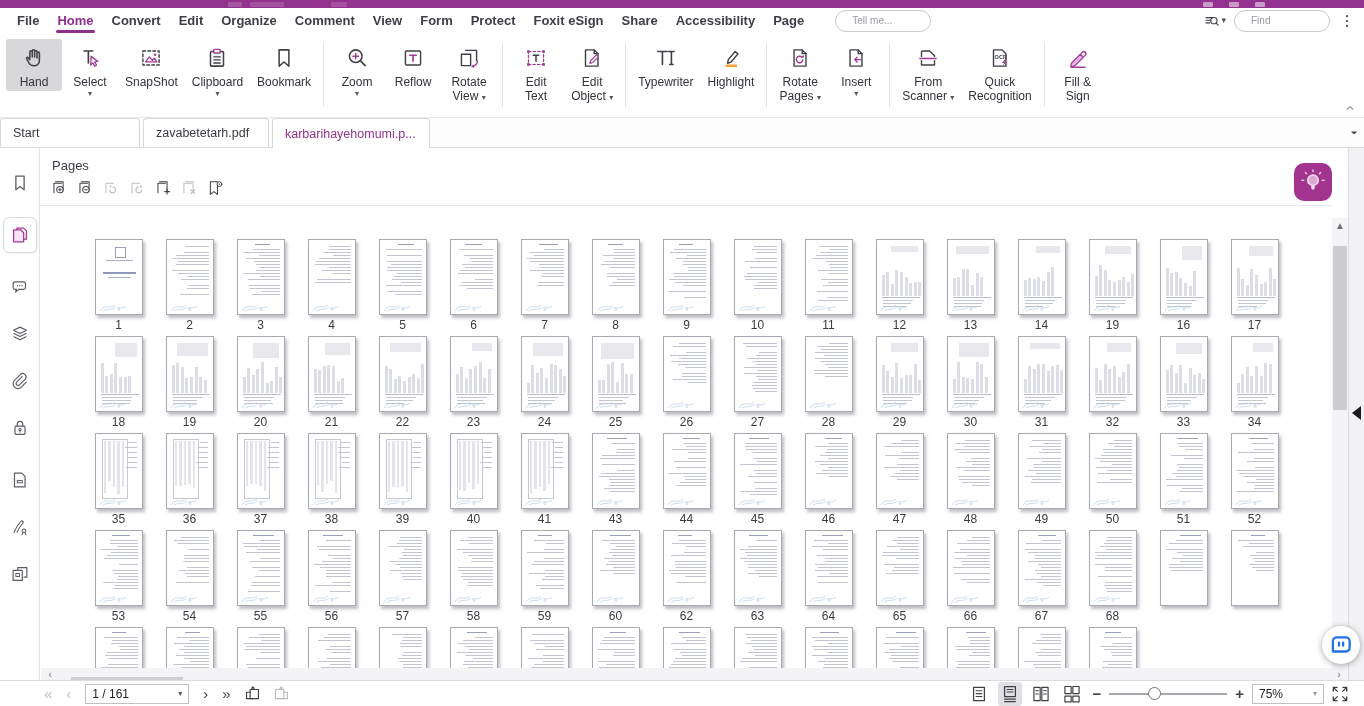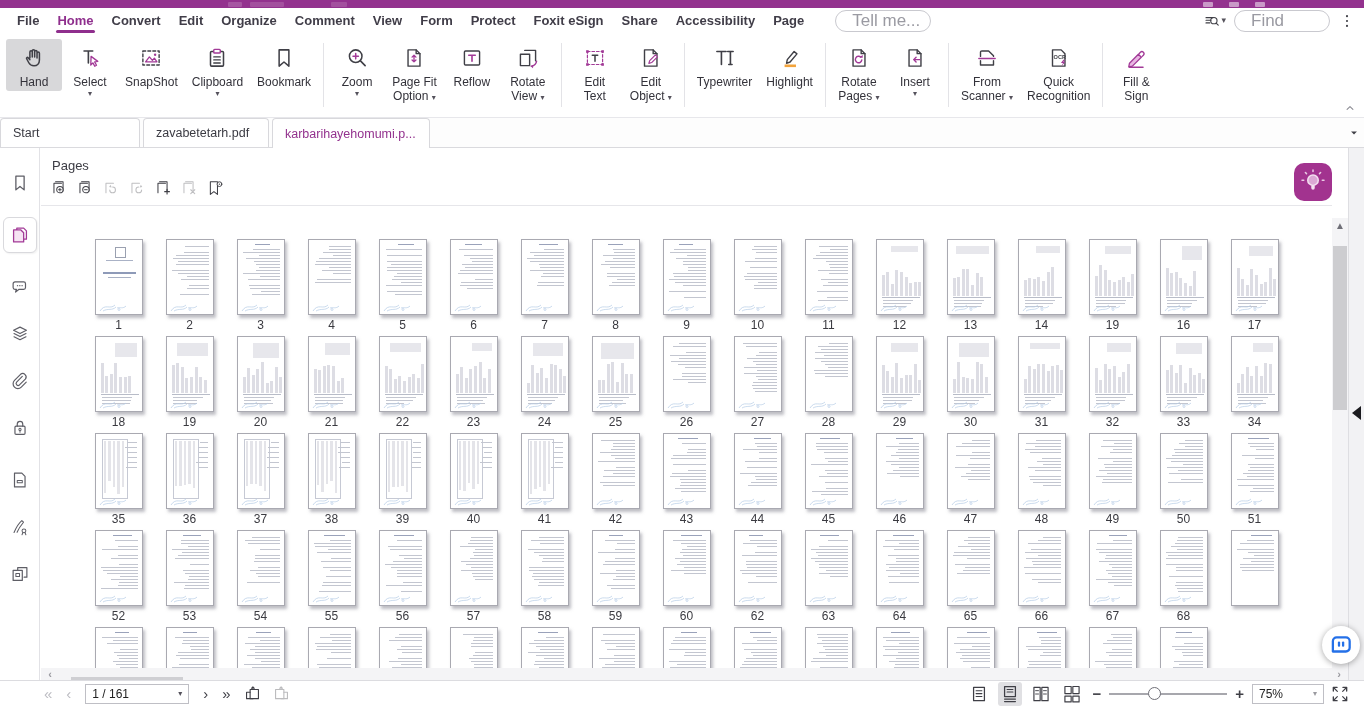--- a/index.html
+++ b/index.html
@@ -7,21 +7,21 @@
        font-family:"Liberation Sans",sans-serif;color:#3a3a42;}
   
   .titlebar{position:absolute;left:0;top:0;width:100%;height:8px;background:#93328e;}
   .tb-mark{position:absolute;top:1.5px;height:5px;background:rgba(255,255,255,.5);border-radius:1px;}
   
   .menubar{position:absolute;left:0;top:8px;width:100%;height:25px;display:flex;align-items:center;padding:0 8px;box-sizing:border-box;}
   .menu-item{padding:2px 9px;font-size:13px;font-weight:700;color:#403d48;position:relative;cursor:default;white-space:nowrap;text-align:center;}
   .menu-item.active{color:#8f2f8d;}
   .menu-item.active::after{content:"";position:absolute;left:8px;right:8px;bottom:-3px;height:3px;background:#8f2f8d;border-radius:2px;}
   .pill{display:flex;align-items:center;gap:5px;border:1px solid #c9c9cf;border-radius:12px;height:22px;padding:0 9px;box-sizing:border-box;background:#fff;}
-  .pill input{border:none;outline:none;width:70px;font-size:17px;color:#000000;background:transparent;font-family:"Liberation Sans",sans-serif;}
+  .pill input{border:none;outline:none;width:70px;font-size:10px;color:#000000;background:transparent;font-family:"Liberation Sans",sans-serif;}
   .pill input::placeholder{color:#9a9aa2;}
   .icn{display:inline-block;line-height:0;}
   .icn svg{width:100%;height:100%;display:block;}
   .i16{width:16px;height:16px;}  .i18{width:18px;height:18px;}
   .i20{width:20px;height:20px;}  .i22{width:22px;height:22px;}
   
   .toolbar{position:absolute;left:0;top:33px;width:100%;height:85px;display:flex;align-items:flex-start;padding:6px 4px 0 6px;box-sizing:border-box;border-bottom:1px solid #e7e7eb;background:#fff;}
   .tb-btn{display:flex;flex-direction:column;align-items:center;padding:6px 7px 2px;border-radius:3px;min-width:42px;}
   .tb-btn.selected{background:#d8d8da;}
   .tb-icon{width:26px;height:26px;margin-bottom:4px;}
@@ -217,31 +217,20 @@
             <path d="M10.8 7.8v5M8.3 10.3h5" stroke="#a23a97" stroke-width="1.4"></path>
             <path d="M15.2 14.7l4.3 4.3" stroke="#3f3f46" stroke-width="1.5"></path>
           </svg>
         </span>
         <span class="tb-label">Zoom</span>
         <span class="caret">▾</span>
       </div>
       <div class="tb-btn">
         <span class="icn tb-icon">
           <svg viewBox="0 0 24 24" fill="none" stroke-linecap="round" stroke-linejoin="round">
-            <path d="M6.5 4.5h7.5l3.5 3.5v11.5h-11z" stroke="#3f3f46" stroke-width="1.3"></path>
-            <path d="M14 4.5V8h3.5" stroke="#3f3f46" stroke-width="1.3"></path>
-            <path d="M12 9.5v6M10.2 11.2 12 9.4l1.8 1.8M10.2 13.8l1.8 1.8 1.8-1.8" stroke="#a23a97" stroke-width="1.2"></path>
-          </svg>
-        </span>
-        <span class="tb-label">Page Fit</span>
-        <span class="tb-label">Option <span class="caret">▾</span></span>
-      </div>
-      <div class="tb-btn">
-        <span class="icn tb-icon">
-          <svg viewBox="0 0 24 24" fill="none" stroke-linecap="round" stroke-linejoin="round">
             <rect x="5" y="5.5" width="14" height="13" rx="1" stroke="#3f3f46" stroke-width="1.3"></rect>
             <path d="M9 9.5h6M12 9.5v5.5" stroke="#a23a97" stroke-width="1.5"></path>
           </svg>
         </span>
         <span class="tb-label">Reflow</span>
       </div>
       <div class="tb-btn">
         <span class="icn tb-icon">
           <svg viewBox="0 0 24 24" fill="none" stroke-linecap="round" stroke-linejoin="round">
             <path d="M5 8.5h8.5V19H5z" stroke="#3f3f46" stroke-width="1.3"></path>
@@ -1423,43 +1412,20 @@
                 <div class="tl" style="right:5px;top:33px;width:12px"></div>
                 <svg class="fl" width="32" height="13" viewBox="0 0 32 13">
                   <path d="M2 11C7 3 12 10 17 5M5 11c5-3 9 0 13-4M19 8c3-1 6 1 9-2" stroke="#b7cde6" fill="none" stroke-width="0.8" opacity="0.9"></path>
                   <circle cx="21" cy="9.5" r="1" fill="none" stroke="#b7cde6" stroke-width="0.7"></circle>
                 </svg>
               </div>
               <div class="page-num">41</div>
             </div>
             <div class="cell">
               <div class="page-thumb">
-                <div class="tl" style="right:4px;top:6px;width:34px"></div>
-                <div class="tl" style="right:4px;top:9px;width:22px"></div>
-                <div class="tl" style="right:4px;top:12px;width:22px"></div>
-                <div class="tl" style="right:4px;top:15px;width:24px"></div>
-                <div class="tl" style="right:4px;top:18px;width:35px"></div>
-                <div class="tl" style="right:4px;top:21px;width:24px"></div>
-                <div class="tl" style="right:4px;top:24px;width:20px"></div>
-                <div class="tl" style="right:4px;top:27px;width:37px"></div>
-                <div class="tl" style="right:4px;top:33px;width:19px"></div>
-                <div class="tl" style="right:4px;top:36px;width:31px"></div>
-                <div class="tl" style="right:4px;top:39px;width:22px"></div>
-                <div class="tl" style="right:4px;top:42px;width:32px"></div>
-                <div class="tl" style="right:4px;top:48px;width:35px"></div>
-                <div class="tl" style="right:4px;top:51px;width:32px"></div>
-                <svg class="fl" width="32" height="13" viewBox="0 0 32 13">
-                  <path d="M2 11C7 3 12 10 17 5M5 11c5-3 9 0 13-4M19 8c3-1 6 1 9-2" stroke="#b7cde6" fill="none" stroke-width="0.8" opacity="0.9"></path>
-                  <circle cx="21" cy="9.5" r="1" fill="none" stroke="#b7cde6" stroke-width="0.7"></circle>
-                </svg>
-              </div>
-              <div class="page-num">42</div>
-            </div>
-            <div class="cell">
-              <div class="page-thumb">
                 <div class="tl" style="left:14px;top:4px;width:20px;background:#9aa2ba"></div>
                 <div class="tl" style="right:4px;top:9px;width:24px"></div>
                 <div class="tl" style="right:4px;top:15px;width:18px"></div>
                 <div class="tl" style="right:4px;top:18px;width:19px"></div>
                 <div class="tl" style="right:4px;top:21px;width:33px"></div>
                 <div class="tl" style="right:4px;top:24px;width:35px"></div>
                 <div class="tl" style="right:4px;top:30px;width:33px"></div>
                 <div class="tl" style="right:4px;top:36px;width:18px"></div>
                 <div class="tl" style="right:4px;top:39px;width:34px"></div>
                 <div class="tl" style="right:4px;top:42px;width:36px"></div>

